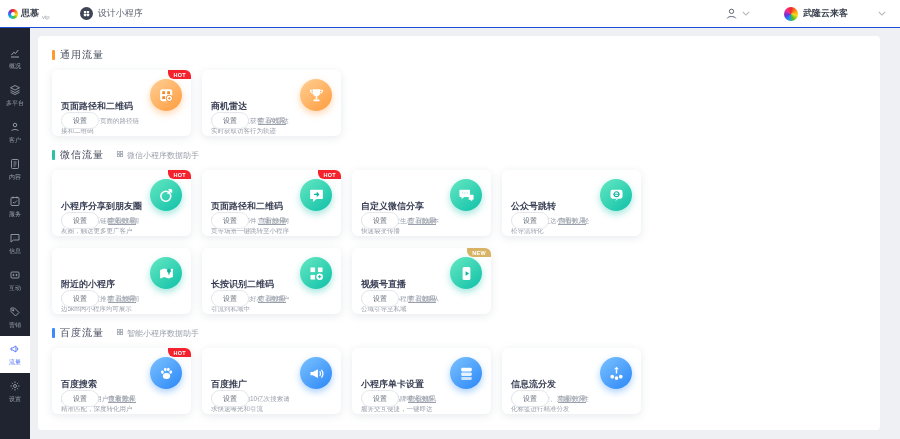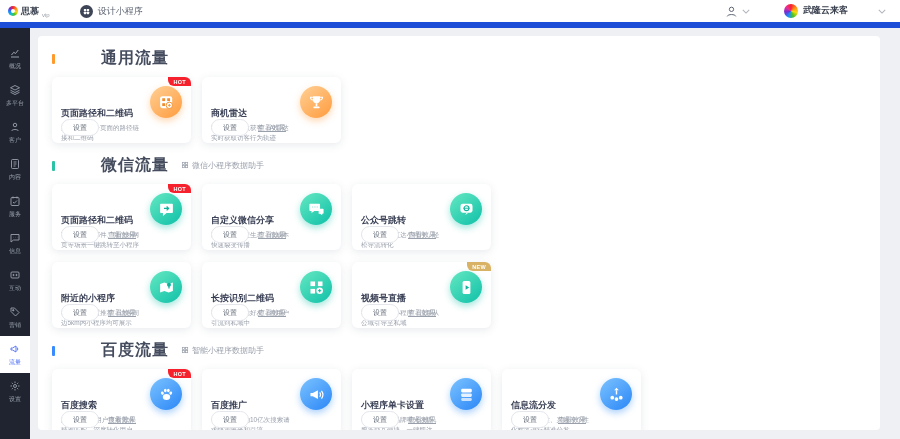--- a/index.html
+++ b/index.html
@@ -1,20 +1,20 @@
 <!DOCTYPE html>
 <html><head>
 <meta charset="utf-8">
 <style>
   * { margin:0; padding:0; box-sizing:border-box; }
   html,body { width:900px; height:439px; overflow:hidden; }
   body { font-family:"Liberation Sans","DejaVu Sans",sans-serif; background:#eef0f4; }
 
   
-  .header { height:28px; background:#fff; display:flex; align-items:center; padding:0 14px 0 8px; border-bottom:6px solid #1d4ed8; }
+  .header { height:28px; background:#fff; display:flex; align-items:center; padding:0 14px 0 8px; border-bottom:1px solid #1d4ed8; }
   .brand { display:flex; align-items:center; gap:3px; }
   .brand-dot { width:10px; height:10px; border-radius:50%;
     background:conic-gradient(#f5222d,#fa8c16,#fadb14,#52c41a,#13c2c2,#1890ff,#722ed1,#f5222d);
     position:relative; }
   .brand-dot::after { content:""; position:absolute; inset:3px; background:#fff; border-radius:50%; }
   .brand-name { font-size:9px; font-weight:bold; color:#39404e; }
   .brand-suffix { font-size:6px; color:#9aa0ab; align-self:flex-end; }
   .nav-item { display:flex; align-items:center; gap:5px; margin-left:30px; }
   .nav-circle { width:13px; height:13px; border-radius:50%; background:#3e4557; display:flex; align-items:center; justify-content:center; }
   .nav-circle svg { width:7px; height:7px; }
@@ -35,21 +35,21 @@
   .side-item { height:37px; display:flex; flex-direction:column; align-items:center; justify-content:center; gap:2px;
     color:#9aa0ad; font-size:6px; cursor:pointer; }
   .side-item svg { width:12px; height:12px; }
   .side-item.active { background:#fff; color:#4a6cf5; }
   .main { flex:1; background:#eef0f4; padding:8px 20px 9px 8px; }
   .panel { background:#fff; border-radius:4px; height:100%; padding:6px 14px; overflow:hidden; }
 
   
   .section-head { display:flex; align-items:center; margin:6px 0 8px; }
   .sec-bar { width:3px; height:10px; border-radius:1px; margin-right:5px; }
-  .sec-title { font-size:16px; font-weight:bold; color:#454c5e; letter-spacing:1px;margin-left:41px; }
+  .sec-title { font-size:10px; font-weight:normal; color:#454c5e; letter-spacing:1px; }
   .sec-link { display:flex; align-items:center; gap:3px; margin-left:12px; font-size:8px; color:#9aa0ab; cursor:pointer; }
   .sec-link svg { width:8px; height:8px; }
   .cards-row { display:flex; gap:11px; margin-bottom:12px; }
 
   
   .card { width:139px; height:66px; background:#fff; border-radius:6px; position:relative; flex-shrink:0;
     box-shadow:0 2px 8px rgba(90,108,126,.14); padding:8px 9px; }
   .card-title { font-size:9px; font-weight:bold; color:#3c4257;margin-top:22px; }
   .card-desc { font-size:6.5px; color:#9aa0ab; line-height:1.55; margin-top:3px; padding-right:42px; max-height:21px; overflow:hidden; }
   .card-icon { position:absolute; top:9px; right:9px; width:32px; height:32px; border-radius:50%;
@@ -238,20 +238,35 @@
                   <rect x="4" y="4" width="6.5" height="6.5"></rect>
                   <rect x="13.5" y="4" width="6.5" height="6.5"></rect>
                   <rect x="4" y="13.5" width="6.5" height="6.5"></rect>
                   <rect x="13.5" y="13.5" width="6.5" height="6.5"></rect>
                 </svg></span>
               <span>微信小程序数据助手</span>
             </span>
           </div>
           <div class="cards-row">
             <div class="card">
+              <div class="card-title">小程序分享到朋友圈</div>
+              <div class="card-desc">基于用户关系链裂变发到朋友圈，触达更多更广客户</div>
+              <span class="card-icon icon-teal">
+                <svg viewBox="0 0 24 24" fill="none">
+                  <circle cx="11" cy="13" r="7" stroke="#fff" stroke-width="2.2"></circle>
+                  <path d="M13.5 9.5L19 4M19 4h-4.2M19 4v4.2" stroke="#fff" stroke-width="2.2"></path>
+                </svg>
+              </span>
+              <span class="badge badge-hot">HOT</span>
+              <div class="card-actions">
+                <button class="btn-settings">设置</button>
+                <span class="link-view">查看效果</span>
+              </div>
+            </div>
+            <div class="card">
               <div class="card-title">页面路径和二维码</div>
               <div class="card-desc">可从短信、邮件、微信外网页等场景一键跳转至小程序</div>
               <span class="card-icon icon-teal">
                 <svg viewBox="0 0 24 24">
                   <path fill="#fff" d="M4 4h16a1 1 0 011 1v11a1 1 0 01-1 1h-8l-5 4v-4H4a1 1 0 01-1-1V5a1 1 0 011-1z"></path>
                   <path d="M8.5 10.5h6.5m-2.8-2.8l2.8 2.8-2.8 2.8" stroke="currentColor" stroke-width="1.7" fill="none"></path>
                 </svg>
               </span>
               <span class="badge badge-hot">HOT</span>
               <div class="card-actions">

